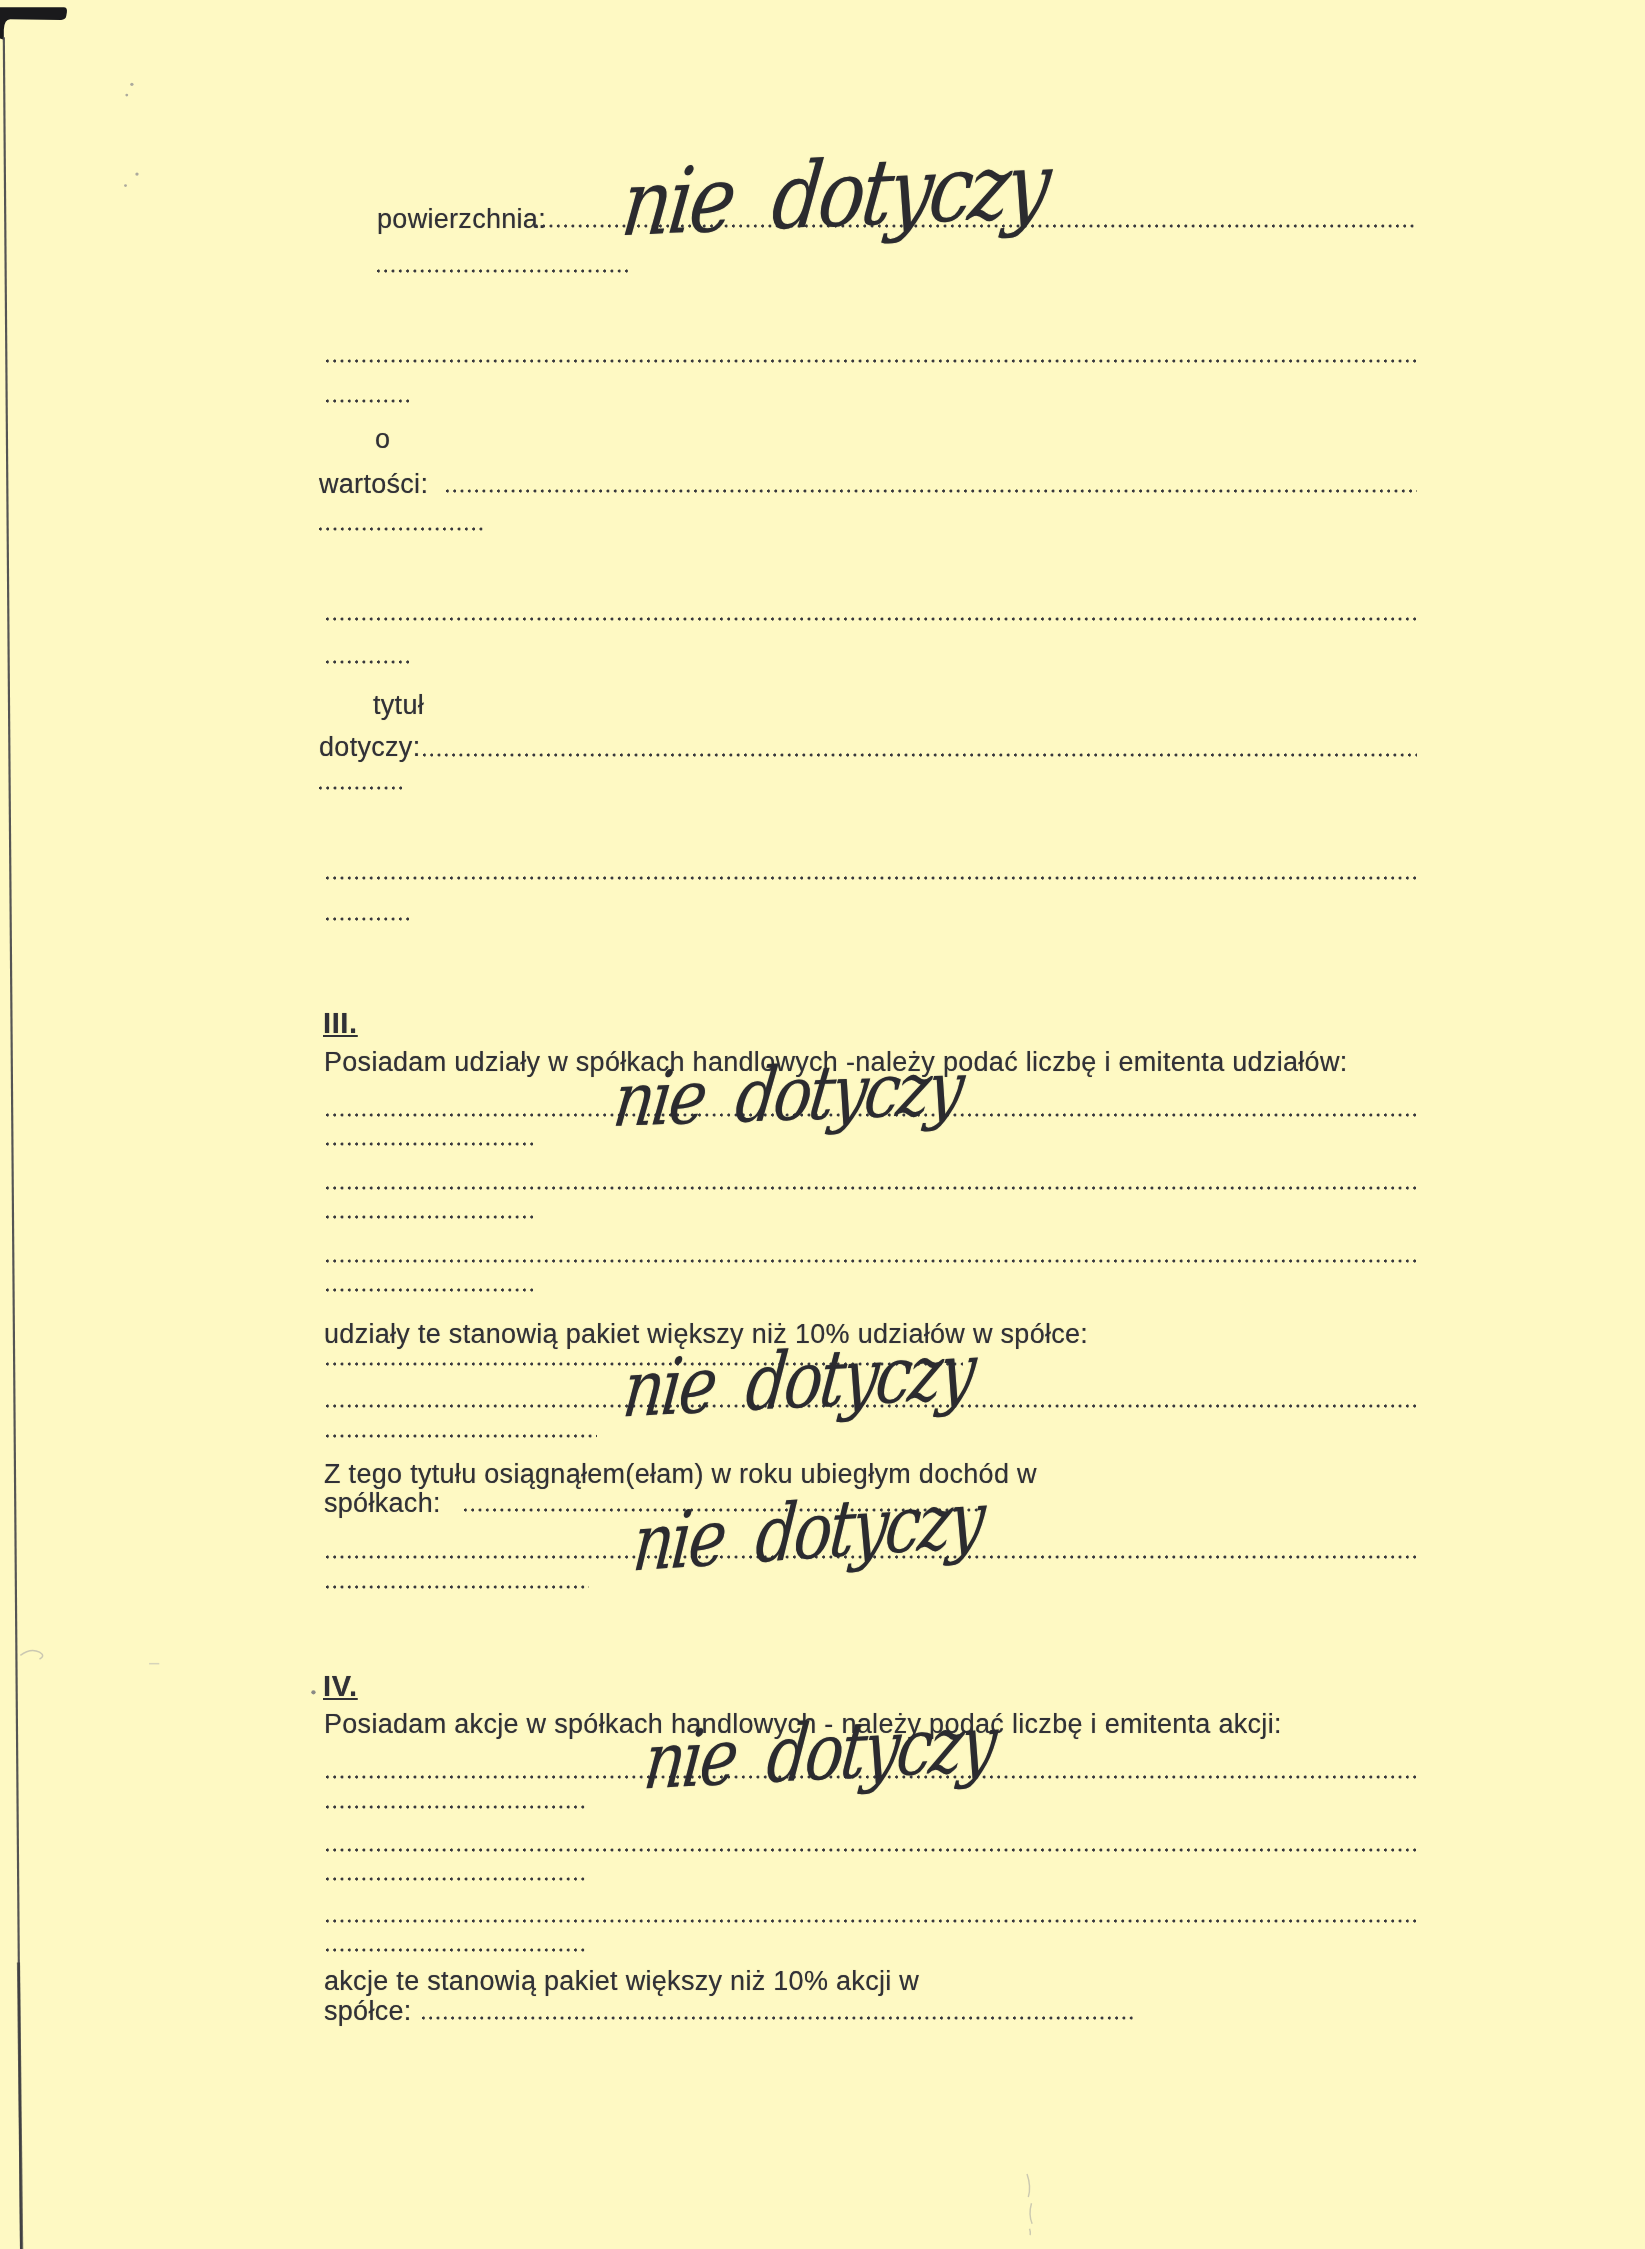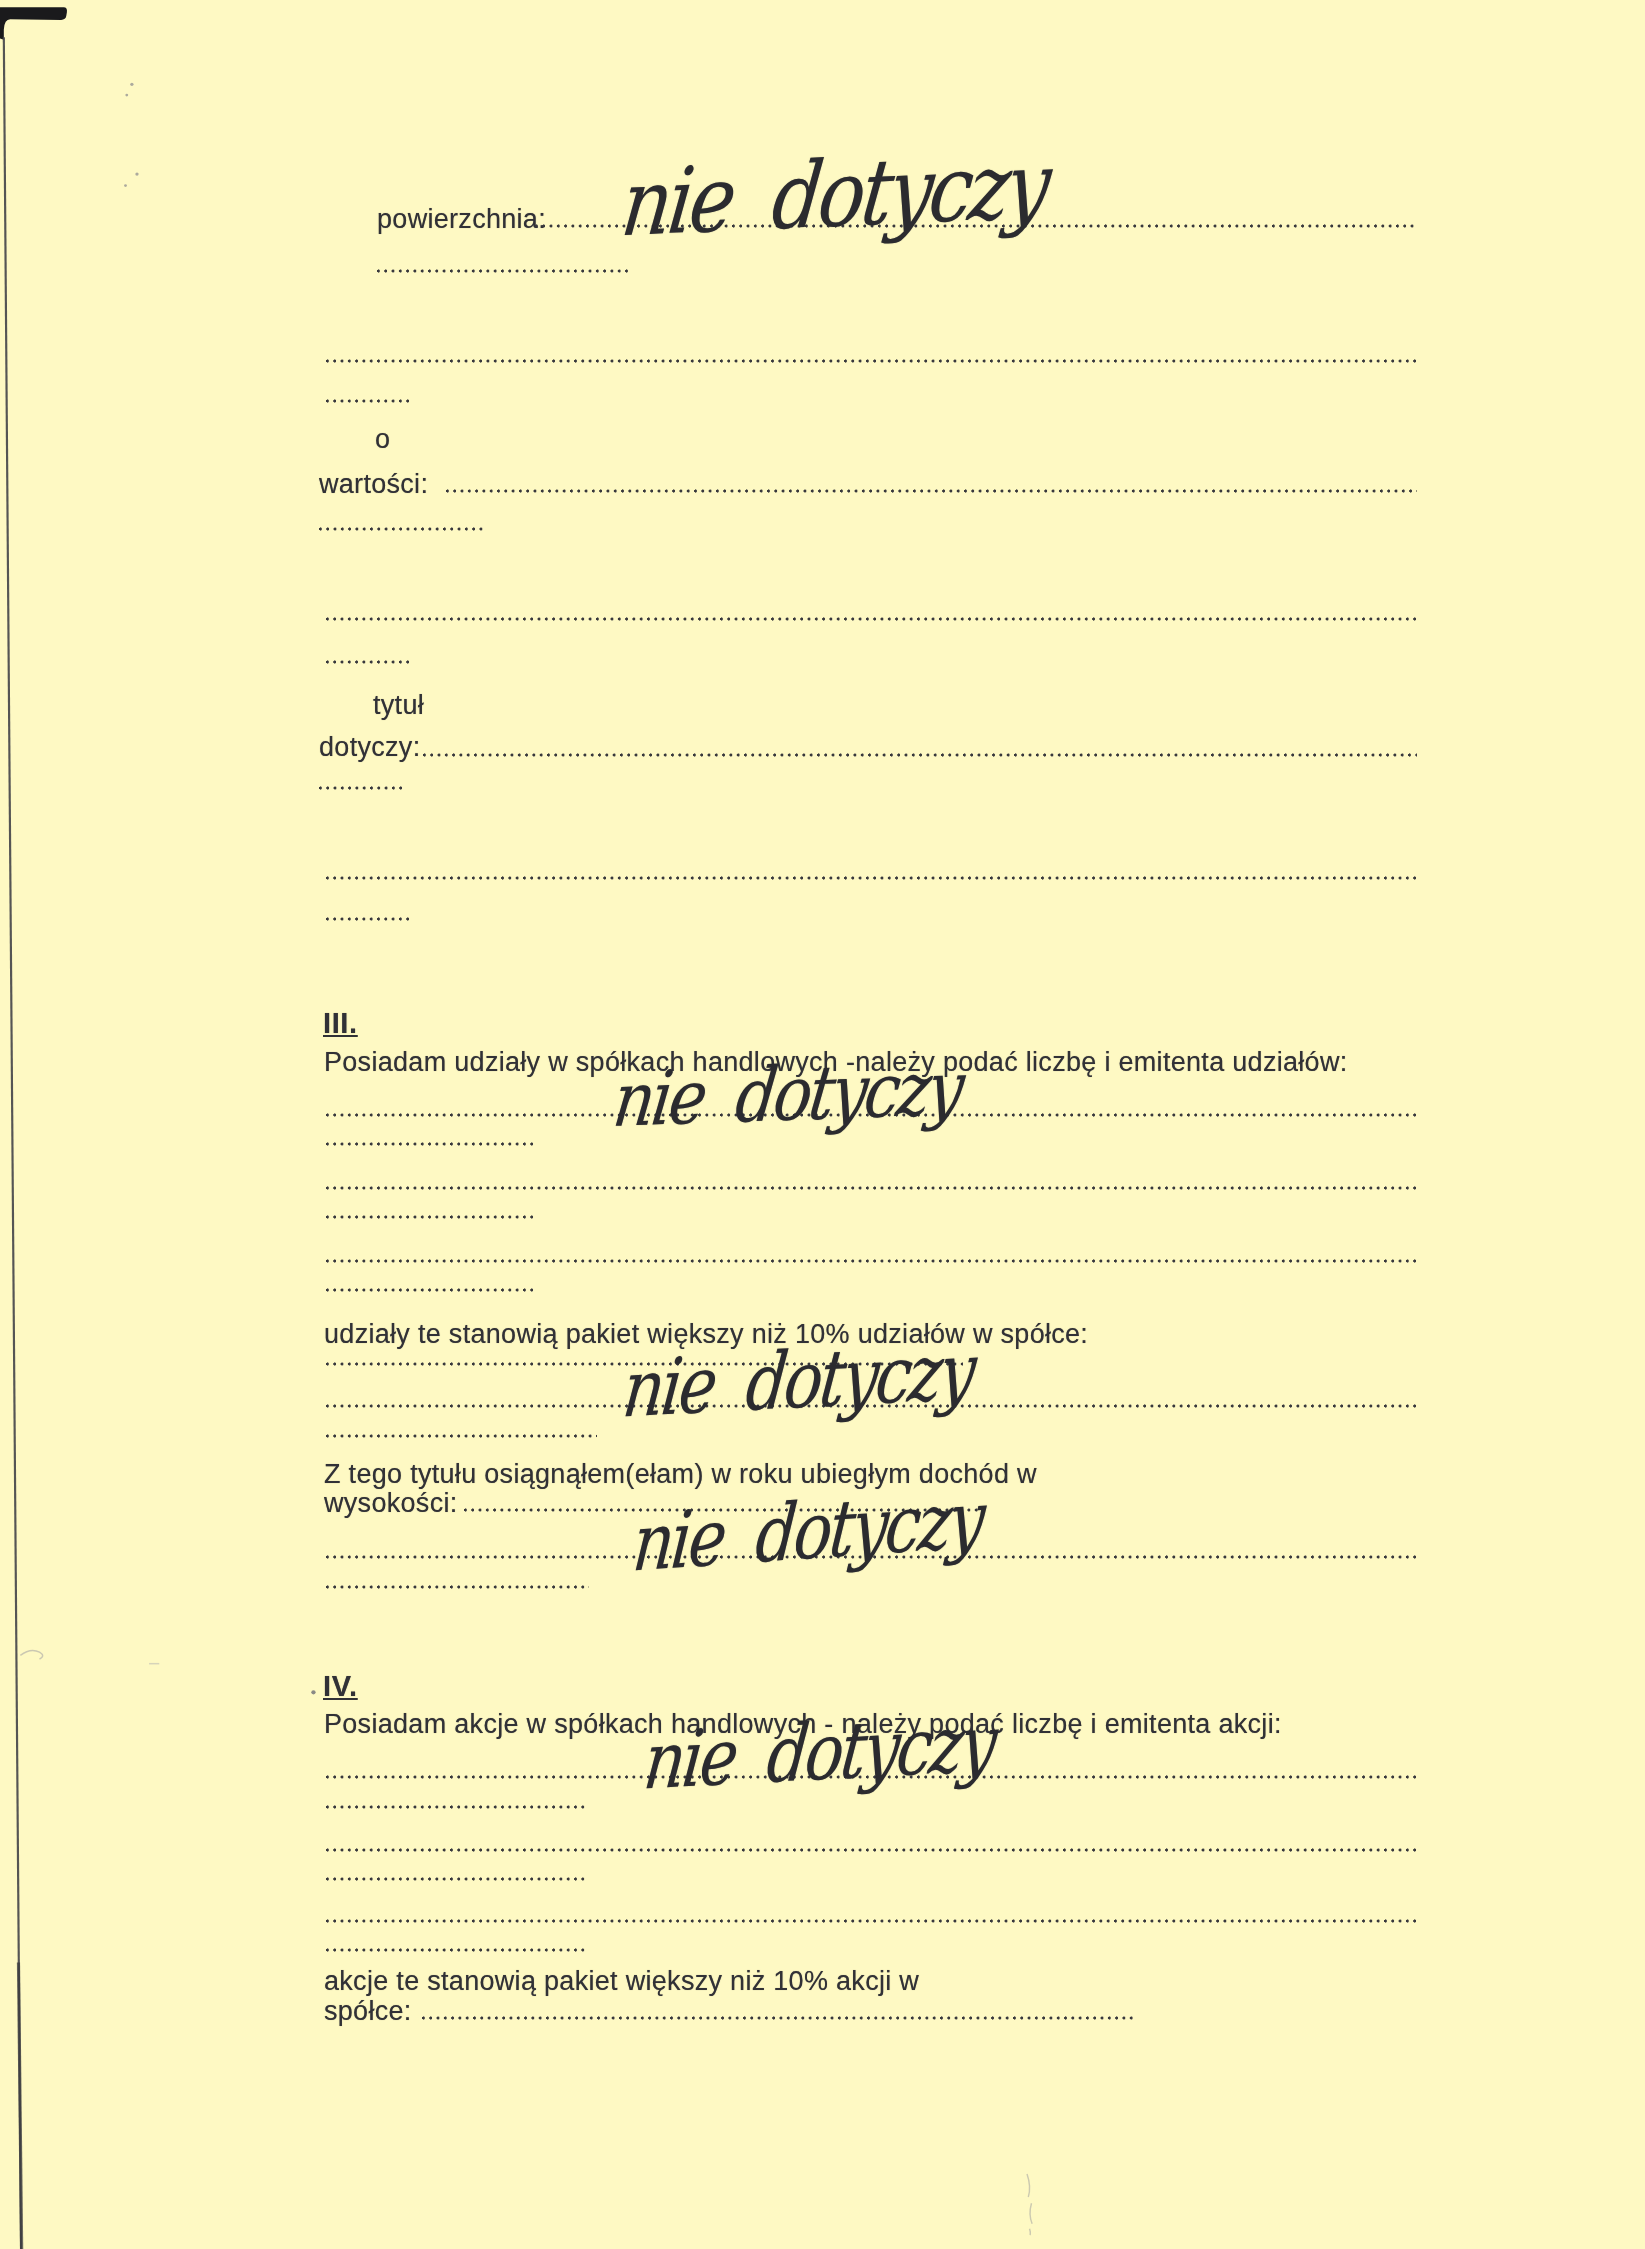--- a/index.html
+++ b/index.html
@@ -107,21 +107,21 @@
   <div class="dots" style="left:326px;top:1288px;width:210px;"></div>
 
   <div class="t" style="left:324px;top:1320px;">udziały te stanowią pakiet większy niż 10% udziałów w spółce:</div>
   <div class="dots" style="left:326px;top:1362px;width:637px;"></div>
 
   <div class="dots" style="left:326px;top:1404px;width:1091px;"></div>
   <div class="hw" style="left:628px;top:1350px;font-size:71px;transform:rotate(-3deg) skewX(-9deg) scale(.9,1.1);">nie dotyczy</div>
   <div class="dots" style="left:326px;top:1434px;width:271px;"></div>
 
   <div class="t" style="left:324px;top:1460px;">Z tego tytułu osiągnąłem(ełam) w roku ubiegłym dochód w</div>
-  <div class="t" style="left:324px;top:1489px;">wysokości:</div>
+  <div class="t" style="left:324px;top:1489px;">spółkach:</div>
   <div class="dots" style="left:464px;top:1508px;width:521px;"></div>
 
   <div class="dots" style="left:326px;top:1555px;width:1091px;"></div>
   <div class="hw" style="left:637px;top:1504px;font-size:71px;transform:rotate(-4deg) skewX(-9deg) scale(.9,1.1);">nie dotyczy</div>
   <div class="dots" style="left:326px;top:1585px;width:263px;"></div>
 
   <div class="t h" style="left:323px;top:1671px;">IV.</div>
   <div class="t" style="left:324px;top:1710px;">Posiadam akcje w spółkach handlowych - należy podać liczbę i emitenta akcji:</div>
 
   <div class="dots" style="left:326px;top:1775px;width:1091px;"></div>

